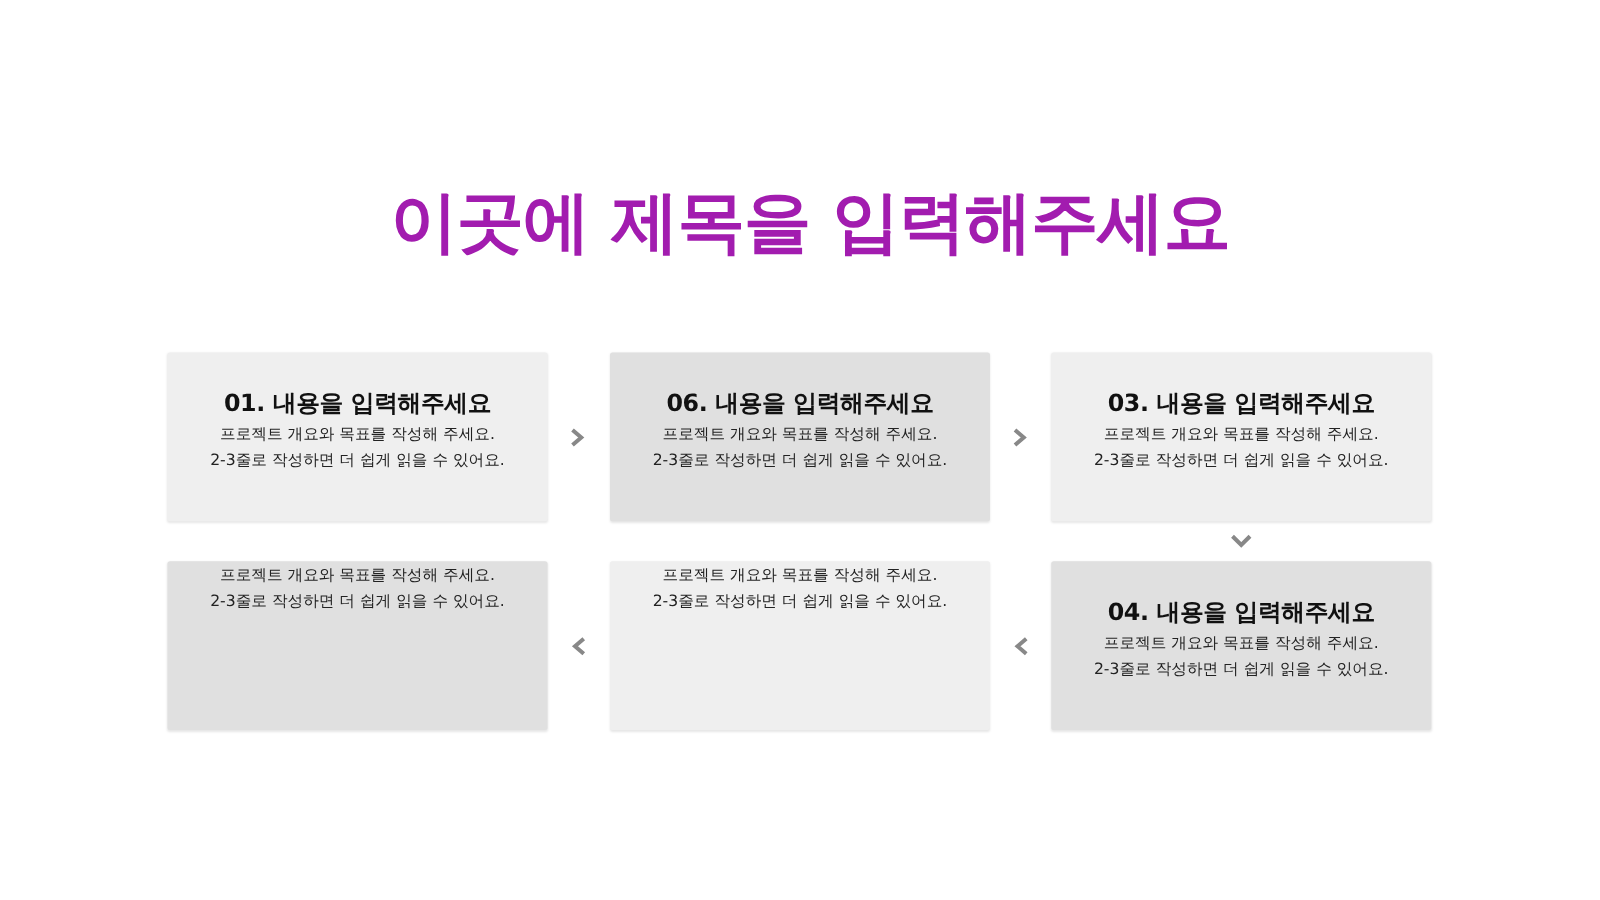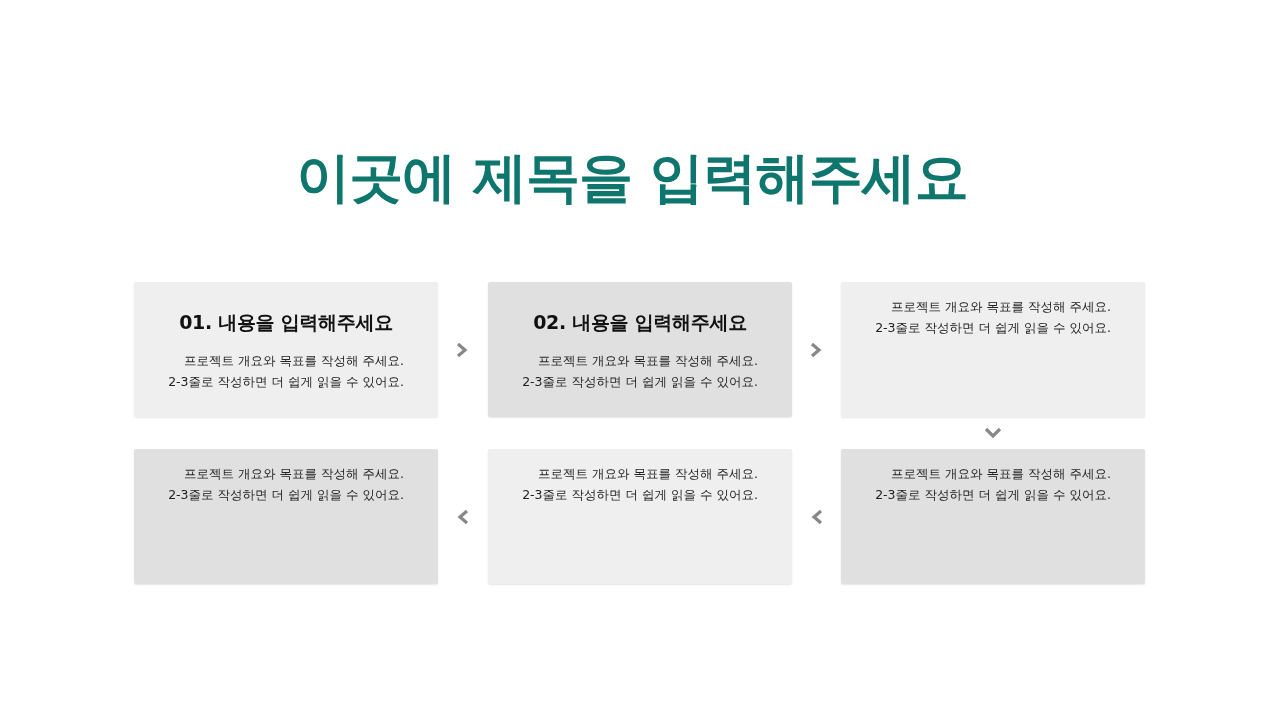--- a/index.html
+++ b/index.html
@@ -1,35 +1,35 @@
 <!DOCTYPE html>
 <html><head>
   <meta charset="utf-8">
   <style>
     html, body { margin: 0; padding: 0; }
     body {
       width: 1280px; height: 720px; background: #ffffff; position: relative; overflow: hidden;
       font-family: "DejaVu Sans", "Liberation Sans", sans-serif; color: #111;
     }
     .title {
-      position: absolute; left: 0; top: 142px; width: 1264px; text-align: center;
-      font-size: 54px; font-weight: bold; letter-spacing: -1px; color: #0f766e;
+      position: absolute; left: 16px; top: 142px; width: 1264px; text-align: center;
+      font-size: 54px; font-weight: bold; letter-spacing: -1px; color: #a21caf;
     }
     .card {
       position: absolute; width: 304px; height: 135px; border-radius: 2px;
       box-shadow: 0 1px 2px rgba(0,0,0,0.10);
       display: flex; flex-direction: column; align-items: center; text-align: center;
     }
     .card.light { background: #efefef; }
     .card.dark { background: #e0e0e0; }
     .card-title {
       margin-top: 28px; font-size: 19px; font-weight: bold; color: #111; letter-spacing: -0.3px;
     }
     .card-desc {
-      margin-top: 14px; font-size: 12.5px; line-height: 21px; color: #222; text-align: right;
+      font-size: 12.5px; line-height: 21px; color: #222;
     }
     .arrow { position: absolute; width: 20px; height: 20px; }
     .arrow svg { width: 20px; height: 20px; display: block; }
   </style>
 </head>
 <body>
 
 <div class="title">이곳에 제목을 입력해주세요</div>
 
 <div class="card light" style="left:134px; top:282px;">
@@ -40,34 +40,35 @@
   </div>
 </div>
 
 <div class="arrow" style="left:452px; top:340px;">
   <svg viewBox="0 0 20 20">
       <path d="M6 4 L13 10 L6 16" fill="none" stroke="#888888" stroke-width="3.2" stroke-linejoin="miter"></path>
     </svg>
 </div>
 
 <div class="card dark" style="left:488px; top:282px;">
-  <div class="card-title">02. 내용을 입력해주세요</div>
+  <div class="card-title">06. 내용을 입력해주세요</div>
   <div class="card-desc">
     <div>프로젝트 개요와 목표를 작성해 주세요.</div>
     <div>2-3줄로 작성하면 더 쉽게 읽을 수 있어요.</div>
   </div>
 </div>
 
 <div class="arrow" style="left:806px; top:340px;">
   <svg viewBox="0 0 20 20">
       <path d="M6 4 L13 10 L6 16" fill="none" stroke="#888888" stroke-width="3.2" stroke-linejoin="miter"></path>
     </svg>
 </div>
 
 <div class="card light" style="left:841px; top:282px;">
+  <div class="card-title">03. 내용을 입력해주세요</div>
   <div class="card-desc">
     <div>프로젝트 개요와 목표를 작성해 주세요.</div>
     <div>2-3줄로 작성하면 더 쉽게 읽을 수 있어요.</div>
   </div>
 </div>
 
 <div class="arrow" style="left:983px; top:423px;">
   <svg viewBox="0 0 20 20">
       <path d="M3 6 L10 13 L17 6" fill="none" stroke="#888888" stroke-width="3.2" stroke-linejoin="miter"></path>
     </svg>
@@ -93,17 +94,18 @@
   </div>
 </div>
 
 <div class="arrow" style="left:807px; top:507px;">
   <svg viewBox="0 0 20 20">
       <path d="M14 4 L7 10 L14 16" fill="none" stroke="#888888" stroke-width="3.2" stroke-linejoin="miter"></path>
     </svg>
 </div>
 
 <div class="card dark" style="left:841px; top:449px;">
+  <div class="card-title">04. 내용을 입력해주세요</div>
   <div class="card-desc">
     <div>프로젝트 개요와 목표를 작성해 주세요.</div>
     <div>2-3줄로 작성하면 더 쉽게 읽을 수 있어요.</div>
   </div>
 </div>
 
 </body></html>

